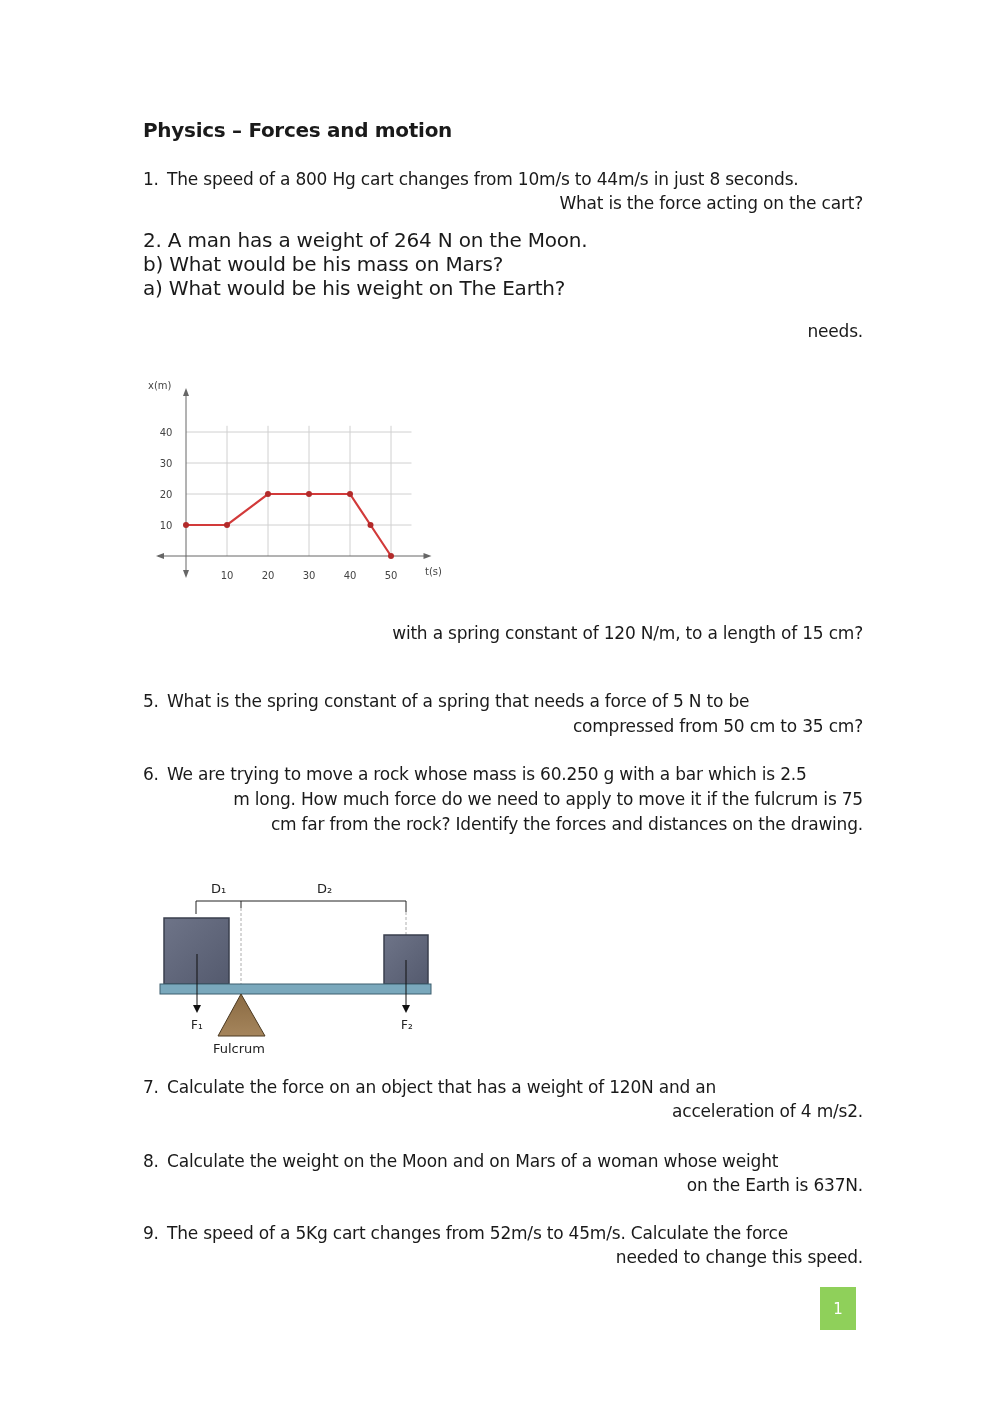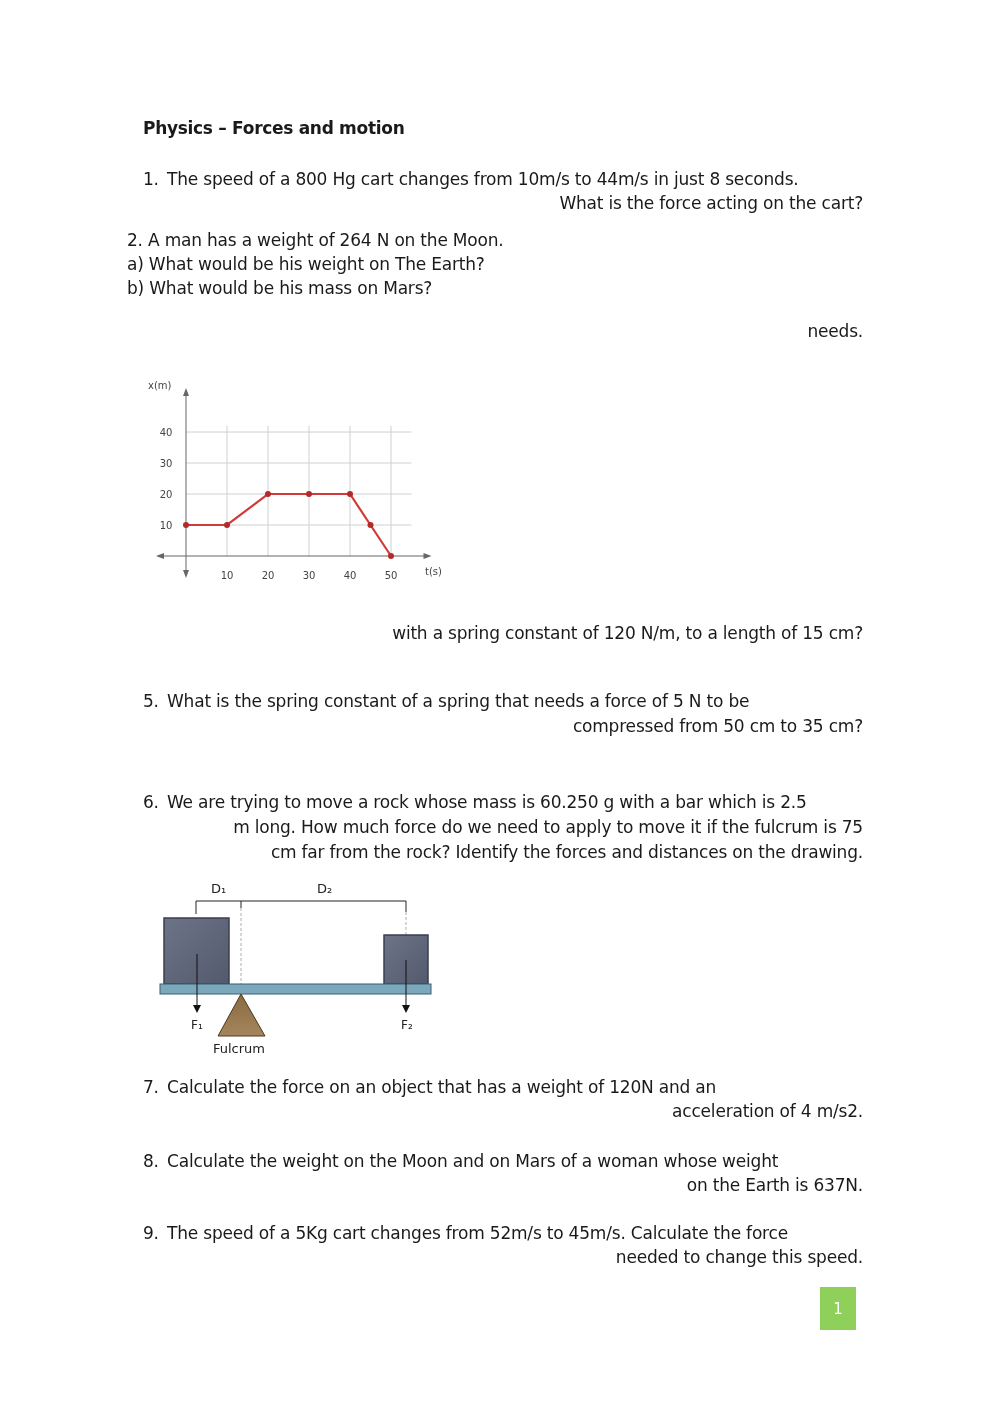--- a/index.html
+++ b/index.html
@@ -1,40 +1,40 @@
 <!DOCTYPE html>
 <html><head>
 <meta charset="utf-8">
 <style>
   html, body { margin:0; padding:0; background:#ffffff; }
   body { width:1000px; height:1411px; position:relative; overflow:hidden;
          font-family:"DejaVu Sans", sans-serif; color:#1a1a1a; }
-  .title { position:absolute; left:143px; top:118px; font-size:17px; font-weight:bold; letter-spacing:-0.3px; }
+  .title { position:absolute; left:143px; top:118px; font-size:20px; font-weight:bold; letter-spacing:-0.3px; }
   .q { position:absolute; left:143px; font-size:17px; line-height:24px; letter-spacing:-0.2px; width:720px; }
   .q .num { display:inline-block; width:24px; }
   .q .cont { padding-left:24px;text-align:right; }
-  .plain { position:absolute; left:127px; font-size:17px; line-height:24px; letter-spacing:-0.2px; }
+  .plain { position:absolute; left:143px; font-size:20px; line-height:24px; letter-spacing:-0.2px; }
   svg text { font-family:"DejaVu Sans", sans-serif; }
   .page-badge { position:absolute; left:820px; top:1287px; width:36px; height:43px; background:#8fd05a;
                 color:#fff; font-size:15px; display:flex; align-items:center; justify-content:center; }
 </style>
 </head>
 <body>
 
 <div class="title">Physics – Forces and motion</div>
 
 <div class="q" style="top:167px;">
   <div><span class="num">1.</span><span>The speed of a 800 Hg cart changes from 10m/s to 44m/s in just 8 seconds.</span></div>
   <div class="cont">What is the force acting on the cart?</div>
 </div>
 
 <div class="plain" style="top:228px;">
   <div><span>2.</span> <span>A man has a weight of 264 N on the Moon.</span></div>
+  <div>b) What would be his mass on Mars?</div>
   <div>a) What would be his weight on The Earth?</div>
-  <div>b) What would be his mass on Mars?</div>
 </div>
 
 <div class="q" style="top:319px;">
   <div class="cont">needs.</div>
 </div>
 
 <svg id="chart" style="position:absolute; left:140px; top:370px;" width="310" height="220">
   <g id="grid">
       <line x1="87" y1="55.79999999999998" x2="87" y2="186" stroke="#d0d0d0" stroke-width="1"></line>
       <line x1="128" y1="55.79999999999998" x2="128" y2="186" stroke="#d0d0d0" stroke-width="1"></line>
@@ -81,21 +81,21 @@
 
 <div class="q" style="top:621px;">
   <div class="cont">with a spring constant of 120 N/m, to a length of 15 cm?</div>
 </div>
 
 <div class="q" style="top:689px; line-height:25px;">
   <div><span class="num">5.</span><span>What is the spring constant of a spring that needs a force of 5 N to be</span></div>
   <div class="cont">compressed from 50 cm to 35 cm?</div>
 </div>
 
-<div class="q" style="top:762px; line-height:25px;margin-top:28px;">
+<div class="q" style="top:762px; line-height:25px;">
   <div><span class="num">6.</span><span>We are trying to move a rock whose mass is 60.250 g with a bar which is 2.5</span></div>
   <div class="cont">m long. How much force do we need to apply to move it if the fulcrum is 75</div>
   <div class="cont">cm far from the rock? Identify the forces and distances on the drawing.</div>
 </div>
 
 <svg style="position:absolute; left:150px; top:870px;" width="300" height="190" viewBox="0 0 300 190">
   <defs>
     <linearGradient id="boxg" x1="0" y1="0" x2="1" y2="1">
       <stop offset="0" stop-color="#6e7488"></stop>
       <stop offset="1" stop-color="#545a6e"></stop>

